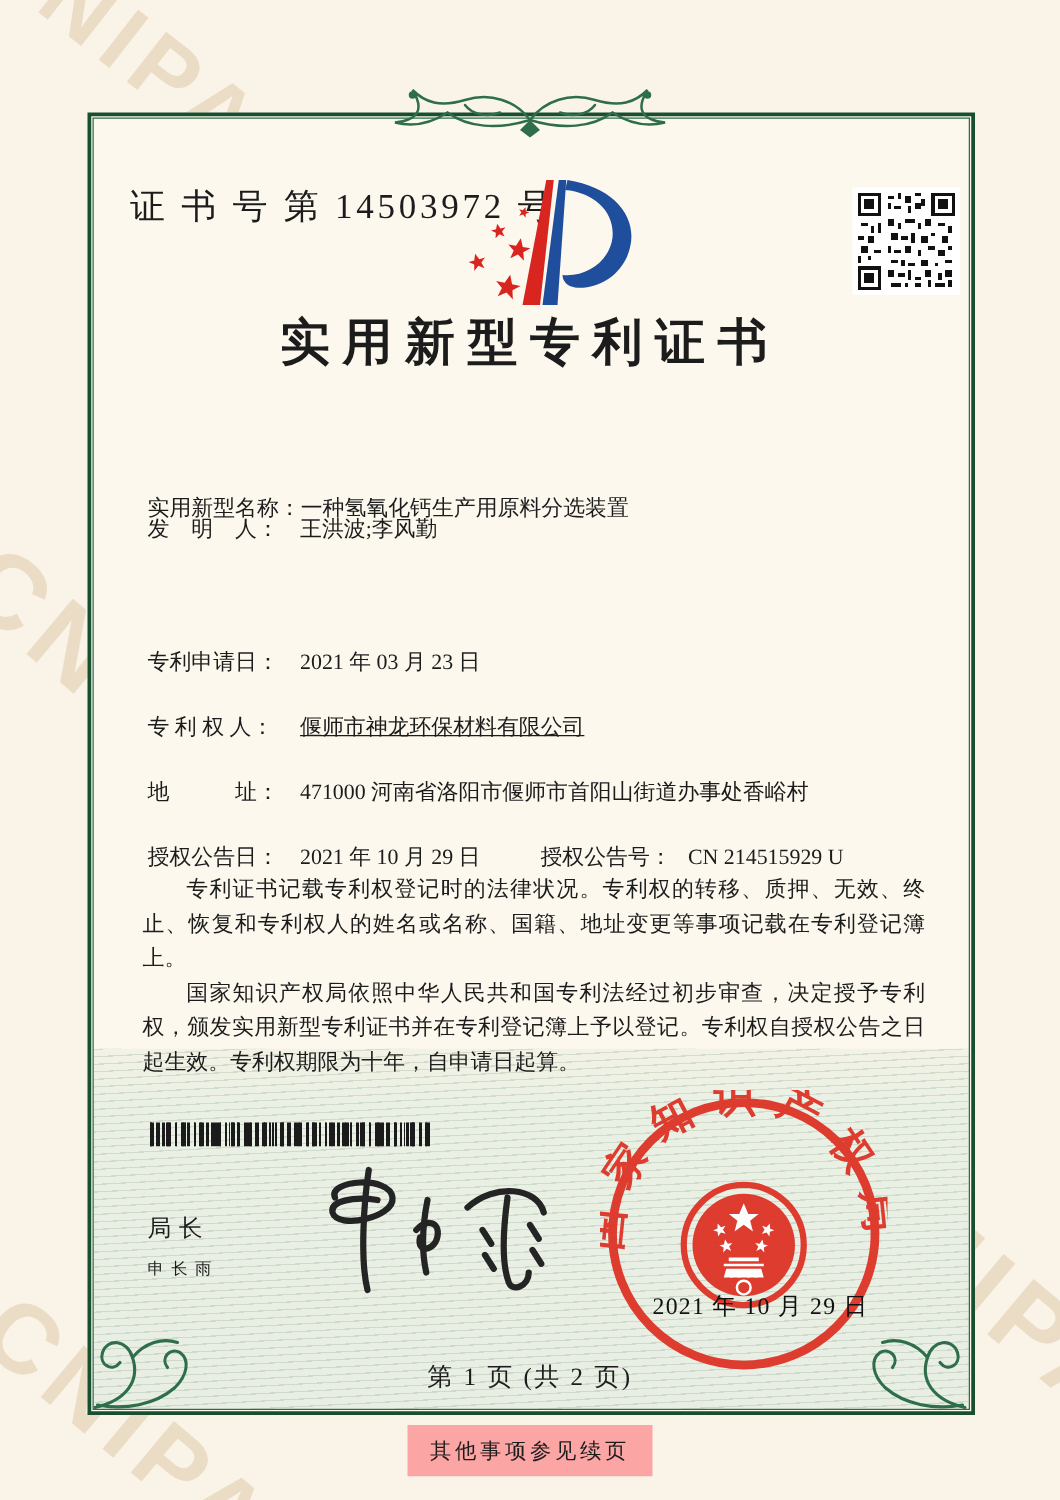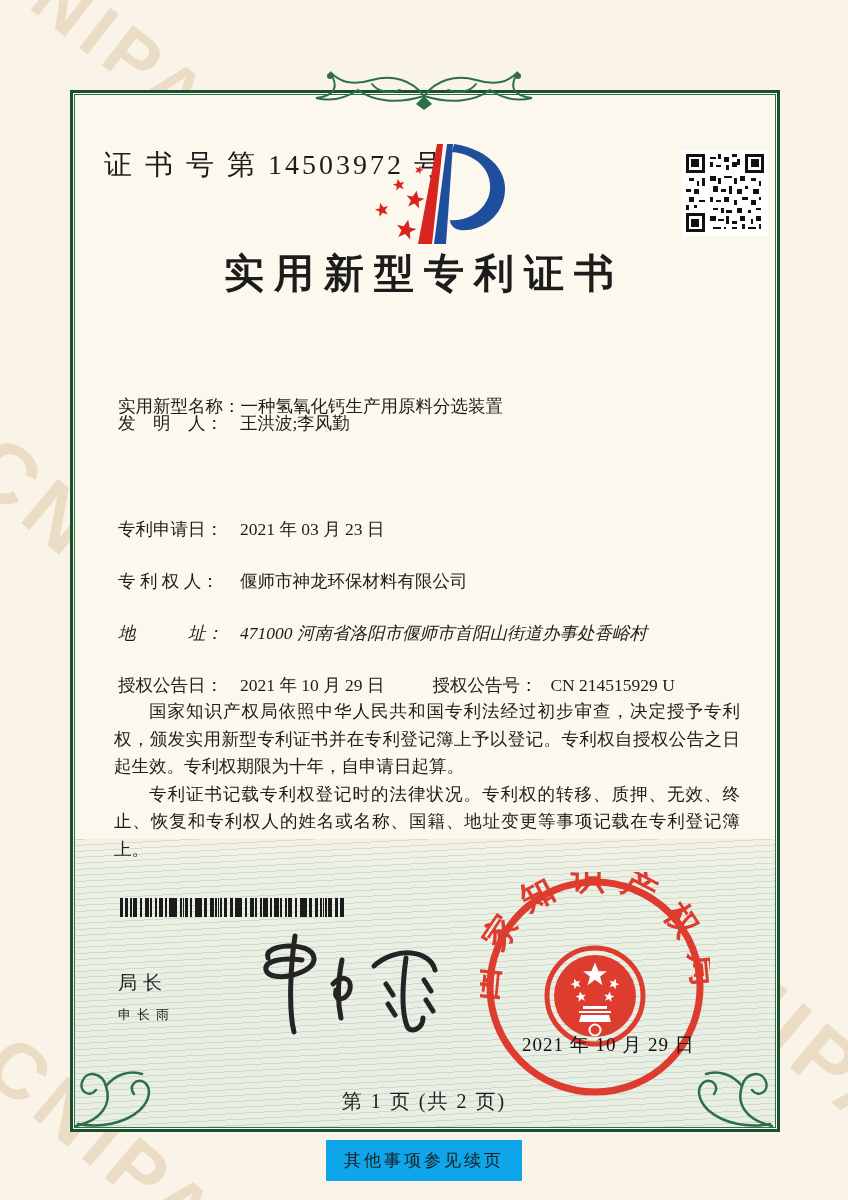--- a/index.html
+++ b/index.html
@@ -49,21 +49,21 @@
   .director-name{position:absolute;left:118px;top:1006px;font-size:13px;letter-spacing:6px;
       font-family:"Liberation Sans","DejaVu Sans",sans-serif;}
   .signature{position:absolute;left:238px;top:928px;}
 
   .seal{position:absolute;left:480px;top:872px;opacity:.95;}
   .seal-date{position:absolute;left:522px;top:1032px;font-size:19px;letter-spacing:1px;color:#111;
              white-space:nowrap;}
 
   .page-indicator{position:absolute;left:0;top:1088px;width:100%;text-align:center;font-size:20px;letter-spacing:2px;}
   .cont-note{position:absolute;left:50%;top:1140px;transform:translateX(-50%);
-             background:#0ea5e9;padding:9px 18px;font-size:17px;letter-spacing:3px;white-space:nowrap;}
+             background:#fca5a5;padding:9px 18px;font-size:17px;letter-spacing:3px;white-space:nowrap;}
 
   .orn{position:absolute;z-index:4;pointer-events:none;}
 </style>
 </head>
 <body>
 
 <div id="canvas">
 
   <div class="wm" style="left:-34px;top:-12px;font-size:74px;transform:rotate(38deg);">CNIPA</div>
   <div class="wm" style="left:160px;top:150px;font-size:80px;color:rgba(203,166,120,.18);">CNIPA</div>
@@ -198,33 +198,33 @@
 
     <div class="field" style="top:358px;margin-top:36px;">
       <span class="lab">实用新型名称：</span><span class="val">一种氢氧化钙生产用原料分选装置</span>
     </div>
     <div class="field" style="top:411px;">
       <span class="lab">发　明　人：</span><span class="val">王洪波;李风勤</span>
     </div>
     <div class="field" style="top:517px;">
       <span class="lab">专利申请日：</span><span class="val">2021 年 03 月 23 日</span>
     </div>
-    <div class="field" style="top:569px;">
+    <div class="field" style="top:569px;text-decoration:underline;">
       <span class="lab">专 利 权 人：</span><span class="val">偃师市神龙环保材料有限公司</span>
     </div>
-    <div class="field" style="top:621px;font-style:italic;">
+    <div class="field" style="top:621px;">
       <span class="lab">地　　　址：</span><span class="val">471000 河南省洛阳市偃师市首阳山街道办事处香峪村</span>
     </div>
     <div class="field" style="top:673px;">
       <span class="lab">授权公告日：</span><span class="val">2021 年 10 月 29 日</span><span class="pair2"><span class="lab" style="min-width:118px;">授权公告号：</span><span class="val">CN 214515929 U</span></span>
     </div>
 
     <div class="paras">
+      <p>专利证书记载专利权登记时的法律状况。专利权的转移、质押、无效、终止、恢复和专利权人的姓名或名称、国籍、地址变更等事项记载在专利登记簿上。</p>
       <p>国家知识产权局依照中华人民共和国专利法经过初步审查，决定授予专利权，颁发实用新型专利证书并在专利登记簿上予以登记。专利权自授权公告之日起生效。专利权期限为十年，自申请日起算。</p>
-      <p>专利证书记载专利权登记时的法律状况。专利权的转移、质押、无效、终止、恢复和专利权人的姓名或名称、国籍、地址变更等事项记载在专利登记簿上。</p>
     </div>
 
     <div class="barcode"></div>
 
     <div class="director-title">局长</div>
     <div class="director-name">申长雨</div>
 
     <svg class="signature" width="210" height="112" viewBox="0 0 210 112">
       <g fill="none" stroke="#242424" stroke-width="5" stroke-linecap="round" stroke-linejoin="round">
         <path d="M57,8 C53,34 50,80 56,104"></path>

